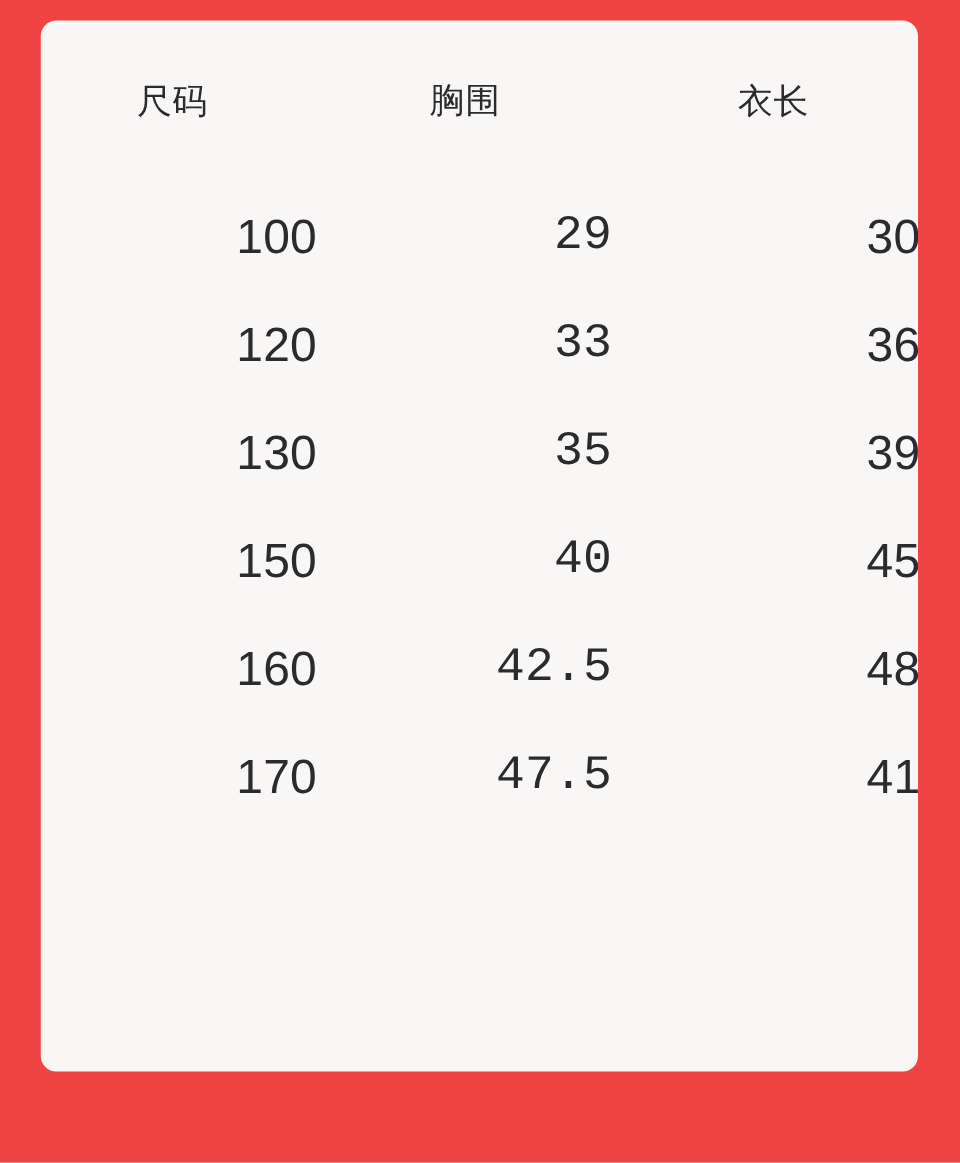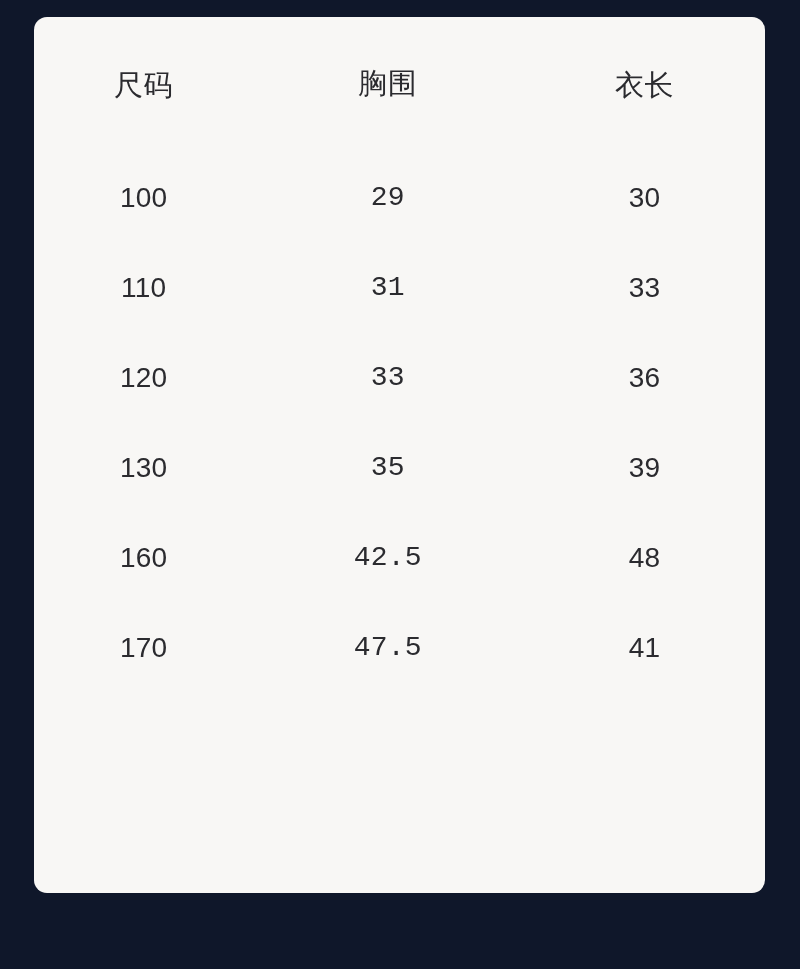--- a/index.html
+++ b/index.html
@@ -13,21 +13,21 @@
     background: #ffffff;
     font-family: "Liberation Sans", "DejaVu Sans", sans-serif;
     -webkit-font-smoothing: antialiased;
     overflow: hidden;
   }
 
   .page {
     position: relative;
     width: 800px;
     height: 969px;
-    background: #0f172a;
+    background: #ef4444;
   }
 
   
   .size-card {
     position: absolute;
     left: 34px;
     top: 17px;
     width: 731px;
     height: 876px;
     background: #f8f7f5;
@@ -60,24 +60,25 @@
     height: 136px;
     font-size: 29px;
     font-weight: 400;
     letter-spacing: 0.5px;
     line-height: 1;
   }
 
   
   .size-table tbody td {
     height: 90px;
-    font-size: 28px;
+    font-size: 40px;
     font-weight: 400;
     line-height: 1;
     letter-spacing: 0.2px;
+    text-align: right;
   }
 
   
   .size-table th.col-size,
   .size-table td.col-size     { transform: translateX(-11px); }
   .size-table th.col-chest,
   .size-table td.col-chest    { transform: translateX(-10px); font-family: Liberation Mono, monospace; }
   .size-table th.col-length,
   .size-table td.col-length   { transform: translateX(2px); }
 </style>
@@ -103,33 +104,33 @@
         </tr>
       </thead>
 
       <tbody>
         <tr>
           <td class="col-size">100</td>
           <td class="col-chest">29</td>
           <td class="col-length">30</td>
         </tr>
         <tr>
-          <td class="col-size">110</td>
-          <td class="col-chest">31</td>
-          <td class="col-length">33</td>
-        </tr>
-        <tr>
           <td class="col-size">120</td>
           <td class="col-chest">33</td>
           <td class="col-length">36</td>
         </tr>
         <tr>
           <td class="col-size">130</td>
           <td class="col-chest">35</td>
           <td class="col-length">39</td>
+        </tr>
+        <tr>
+          <td class="col-size">150</td>
+          <td class="col-chest">40</td>
+          <td class="col-length">45</td>
         </tr>
         <tr>
           <td class="col-size">160</td>
           <td class="col-chest">42.5</td>
           <td class="col-length">48</td>
         </tr>
         <tr>
           <td class="col-size">170</td>
           <td class="col-chest">47.5</td>
           <td class="col-length">41</td>

